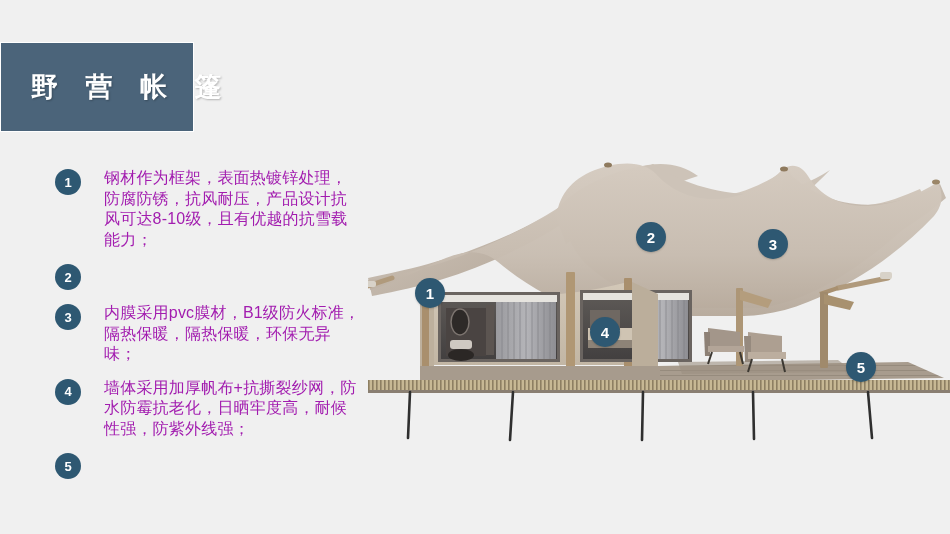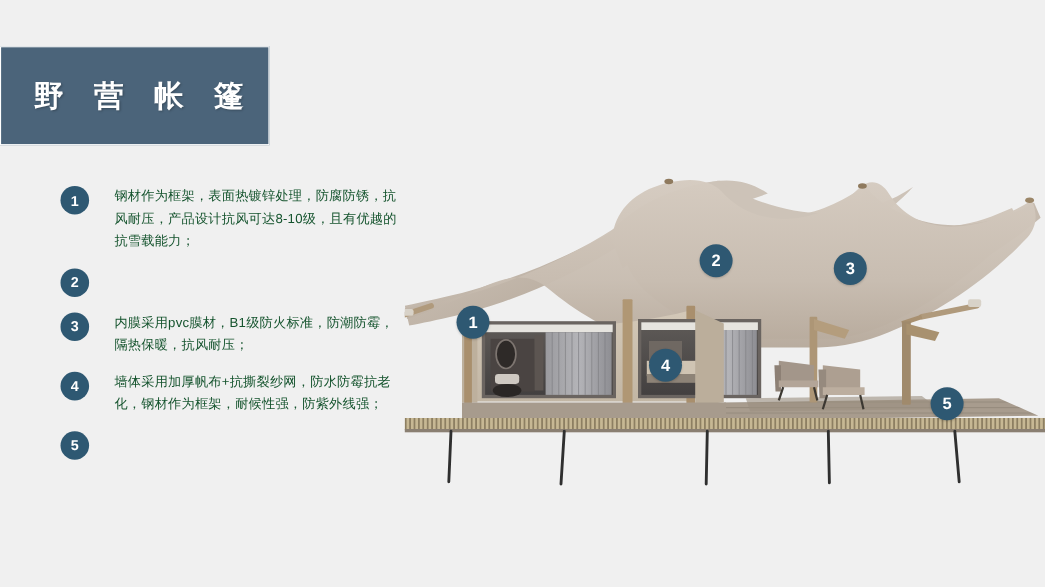--- a/index.html
+++ b/index.html
@@ -6,21 +6,21 @@
   body{
     width:950px;height:534px;
     background:#f0f0f0;
     font-family:"Liberation Sans","DejaVu Sans",sans-serif;
     overflow:hidden;position:relative;
   }
   .page{position:relative;width:950px;height:534px;}
 
   
   .title-banner{
-    position:absolute;left:0;top:42px;width:245px;height:90px;
+    position:absolute;left:0;top:42px;width:194px;height:90px;
     background:#4b647a;
     border:1px solid #ffffff;
     box-sizing:border-box;
     display:flex;align-items:center;
   }
   .title-text{
     color:#ffffff;font-size:27px;font-weight:bold;
     letter-spacing:10px;margin-left:30px;
     text-shadow:1px 1px 2px rgba(0,0,0,.25);
     white-space:nowrap;
@@ -31,22 +31,22 @@
   .feature{position:relative;display:flex;margin-bottom:13px;}
   .badge{
     flex:0 0 auto;width:26px;height:26px;border-radius:50%;
     background:#2e5872;color:#fff;
     display:flex;align-items:center;justify-content:center;
     font-size:13px;font-weight:bold;line-height:1;
     margin-top:1px;
   }
   .feature-text{
     margin-left:23px;
-    color:#14532d;
-    font-size:12px;line-height:20.5px;
+    color:#a21caf;
+    font-size:16px;line-height:20.5px;
     letter-spacing:.2px;
     width:258px;
   }
   .feature.indent .feature-text{padding-left:2px;}
 
   
   .tent-wrap{
     position:absolute;left:368px;top:150px;width:582px;height:300px;
   }
   .tent-svg{position:absolute;left:0;top:0;width:582px;height:300px;}
@@ -85,26 +85,26 @@
       <div class="badge">1</div>
       <div class="feature-text">钢材作为框架，表面热镀锌处理，防腐防锈，抗风耐压，产品设计抗风可达8-10级，且有优越的抗雪载能力；</div>
     </div>
 
     <div class="feature">
       <div class="badge">2</div>
     </div>
 
     <div class="feature">
       <div class="badge">3</div>
-      <div class="feature-text">内膜采用pvc膜材，B1级防火标准，防潮防霉，隔热保暖，抗风耐压；</div>
+      <div class="feature-text">内膜采用pvc膜材，B1级防火标准，隔热保暖，隔热保暖，环保无异味；</div>
     </div>
 
     <div class="feature">
       <div class="badge">4</div>
-      <div class="feature-text">墙体采用加厚帆布+抗撕裂纱网，防水防霉抗老化，钢材作为框架，耐候性强，防紫外线强；</div>
+      <div class="feature-text">墙体采用加厚帆布+抗撕裂纱网，防水防霉抗老化，日晒牢度高，耐候性强，防紫外线强；</div>
     </div>
 
     <div class="feature indent">
       <div class="badge">5</div>
     </div>
 
   </div>
 
   <div class="tent-wrap">
     <svg class="tent-svg" viewBox="0 0 582 300">

